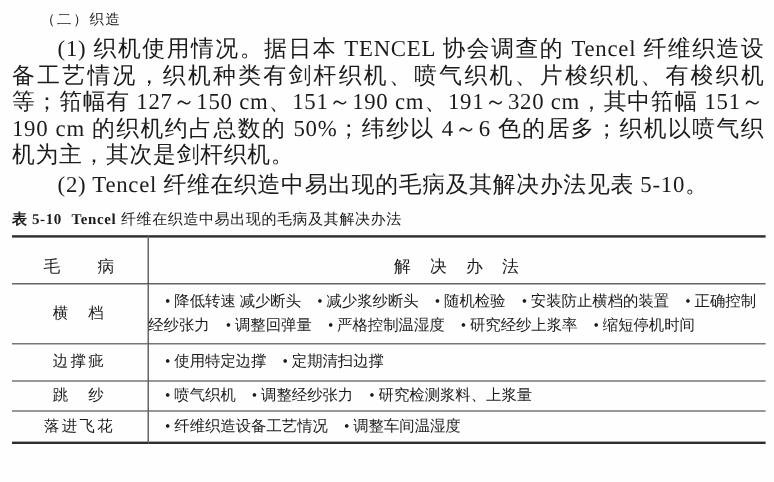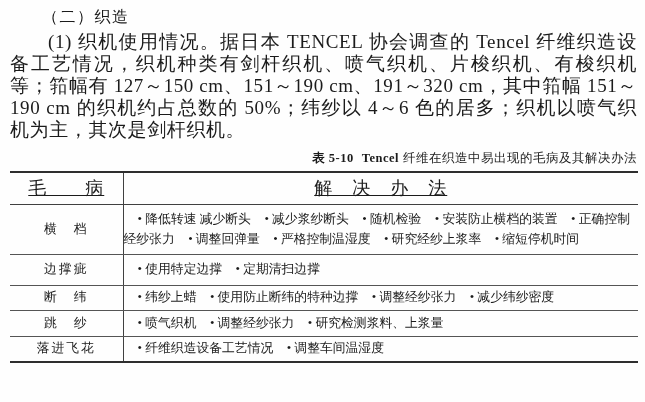--- a/index.html
+++ b/index.html
@@ -6,57 +6,56 @@
   body {
     width: 645px; height: 402px;
     background: #fefefe;
     color: #1b1b1b;
     font-family: "Liberation Serif", "DejaVu Serif", serif;
     overflow: hidden;
   }
   .page { padding: 6px 8px 0 10px; }
 
   .section-heading {
-    font-size: 16px; line-height: 21px;
+    font-size: 12px; line-height: 21px;
     text-indent: 2em; letter-spacing: 1.5px;
     margin: 0;
   }
   .para {
     font-size: 19px; line-height: 22px;
     text-align: justify; letter-spacing: 0.6px;
     margin: 0; text-indent: 2em;
   }
   .para-1 { margin-top: 4px; }
   .para-2 { margin-top: 3px; }
 
   .table-caption {
     margin-top: 9px;
-    text-align: right;
+    text-align: left;
     font-size: 12.5px; line-height: 16px;
     letter-spacing: 0.5px;
   }
   .caption-label { font-weight: bold; margin-right: 8px; }
   .caption-brand { font-weight: bold; margin-right: 4px; }
 
   table.defects {
     width: 628px;
     margin-top: 5px;
     border-collapse: collapse;
     table-layout: fixed;
     font-size: 12.8px;
   }
   col.c1 { width: 113px; }
   thead th {
     font-weight: normal;
-    font-size: 18px;
+    font-size: 14px;
     border-top: 2.5px solid #2e2e2e;
     border-bottom: 1px solid #404040;
-    padding: 3px 0 4px 0;
+    padding: 16px 0 4px 0;
     letter-spacing: 1px;
-    text-decoration: underline;
   }
   th.problem-h, td.problem-cell { border-right: 1px solid #404040; }
   tbody td {
     border-bottom: 1px solid #555;
     padding: 2.5px 0;
     line-height: 19.5px;
     vertical-align: middle;
   }
   tbody tr:nth-child(-n+2) td { padding-top: 5px; padding-bottom: 5px; }
   tbody tr:last-child td { border-bottom: 2.5px solid #2e2e2e; }
@@ -70,20 +69,21 @@
 </style>
 </head>
 <body>
 
 <div class="page">
 
   <p class="section-heading">（二）织造</p>
 
   <p class="para para-1">(1) 织机使用情况。据日本 TENCEL 协会调查的 Tencel 纤维织造设备工艺情况，织机种类有剑杆织机、喷气织机、片梭织机、有梭织机等；筘幅有 127～150 cm、151～190 cm、191～320 cm，其中筘幅 151～190 cm 的织机约占总数的 50%；纬纱以 4～6 色的居多；织机以喷气织机为主，其次是剑杆织机。</p>
 
+  <p class="para para-2">(2) Tencel 纤维在织造中易出现的毛病及其解决办法见表 5-10。</p>
 
   <div class="table-caption">
     <span class="caption-label">表 5-10</span><span class="caption-brand">Tencel</span><span class="caption-title">纤维在织造中易出现的毛病及其解决办法</span>
   </div>
 
   <table class="defects">
     <colgroup>
         <col class="c1">
         <col class="c2">
       </colgroup>
@@ -96,24 +96,20 @@
     <tbody>
         <tr>
           <td class="problem-cell">横　档</td>
           <td class="solutions-cell"><span class="sol-item">• 降低转速 减少断头</span><span class="sol-item">• 减少浆纱断头</span><span class="sol-item">• 随机检验</span><span class="sol-item">• 安装防止横档的装置</span><span class="sol-item">• 正确控制经纱张力</span><span class="sol-item">• 调整回弹量</span><span class="sol-item">• 严格控制温湿度</span><span class="sol-item">• 研究经纱上浆率</span><span class="sol-item">• 缩短停机时间</span></td>
         </tr>
         <tr>
           <td class="problem-cell">边撑疵</td>
           <td class="solutions-cell"><span class="sol-item">• 使用特定边撑</span><span class="sol-item">• 定期清扫边撑</span></td>
         </tr>
         <tr>
-          <td class="problem-cell">断　纬</td>
-          <td class="solutions-cell"><span class="sol-item">• 纬纱上蜡</span><span class="sol-item">• 使用防止断纬的特种边撑</span><span class="sol-item">• 调整经纱张力</span><span class="sol-item">• 减少纬纱密度</span></td>
-        </tr>
-        <tr>
           <td class="problem-cell">跳　纱</td>
           <td class="solutions-cell"><span class="sol-item">• 喷气织机</span><span class="sol-item">• 调整经纱张力</span><span class="sol-item">• 研究检测浆料、上浆量</span></td>
         </tr>
         <tr>
           <td class="problem-cell">落进飞花</td>
           <td class="solutions-cell"><span class="sol-item">• 纤维织造设备工艺情况</span><span class="sol-item">• 调整车间温湿度</span></td>
         </tr>
       </tbody>
   </table>
 

